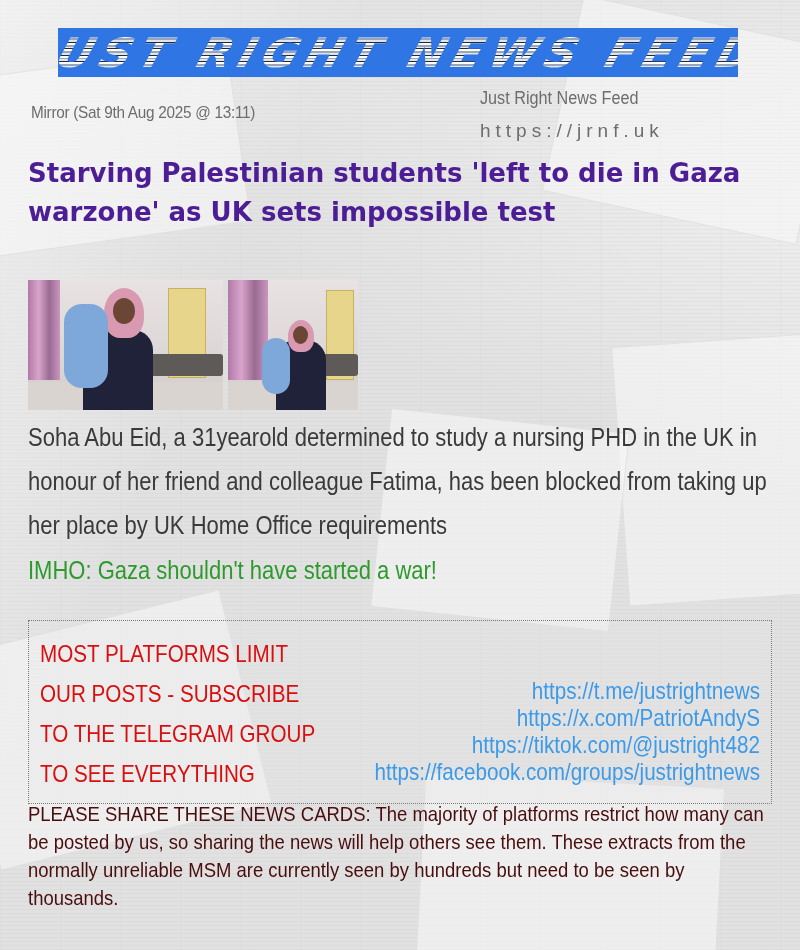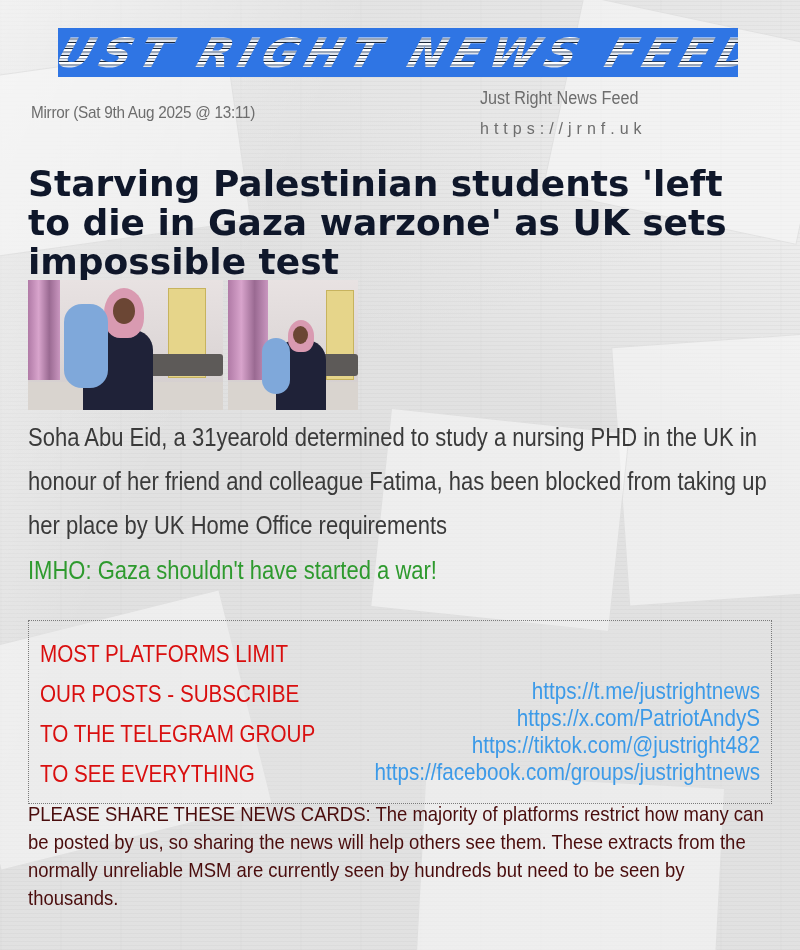--- a/index.html
+++ b/index.html
@@ -65,35 +65,35 @@
       position: absolute;
       left: 480px; top: 88px;
       font-size: 18px;
       color: #6d6d6d;
       transform: scaleX(0.9);
       transform-origin: left center;
     }
     .brand-url {
       position: absolute;
       left: 480px; top: 120px;
-      font-size: 16px;
+      font-size: 19px;
       color: #6d6d6d;
       letter-spacing: 5px;
     }
 
     
     .headline {
       position: absolute;
-      left: 28px; top: 164px;
+      left: 28px; top: 154px;
       width: 740px;
       font-family: "DejaVu Sans", sans-serif;
       font-weight: bold;
-      font-size: 36px;
+      font-size: 26px;
       line-height: 39px;
-      color: #0f172a;
+      color: #4c1d95;
     }
 
     
     .photo {
       position: absolute;
       top: 280px; height: 130px;
       overflow: hidden;
     }
     .photo1 { left: 28px; width: 195px; }
     .photo2 { left: 228px; width: 130px; }

